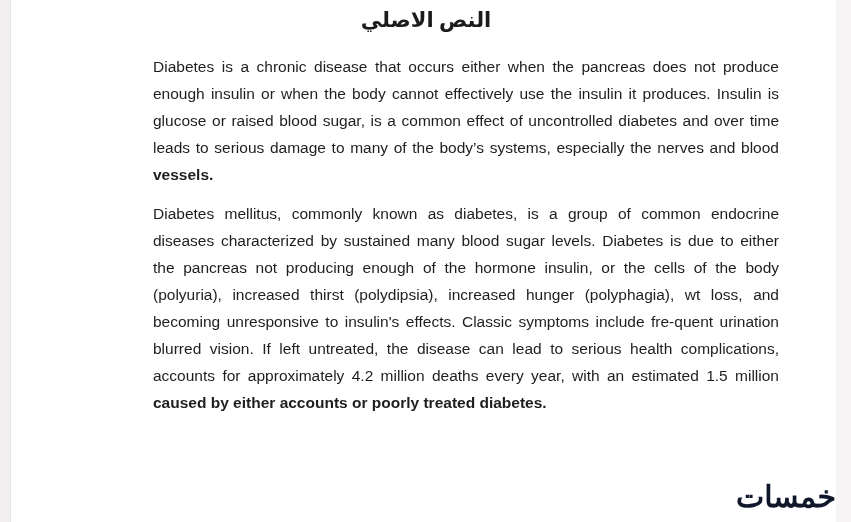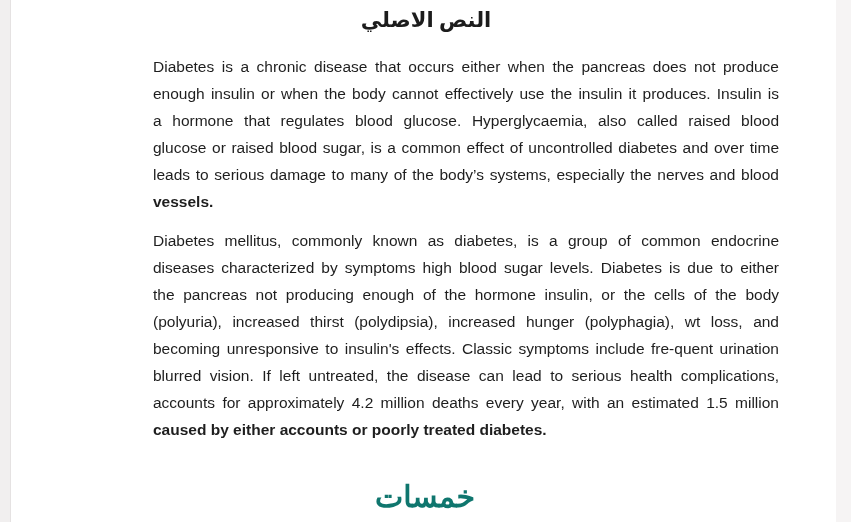--- a/index.html
+++ b/index.html
@@ -67,51 +67,50 @@
   }
   .text-line.last {
     text-align-last: left;
     font-weight: bold;
   }
   .watermark {
     position: absolute;
     top: 479px;
     left: 0;
     width: 822px;
-    text-align: center;
+    text-align: right;
     font-family: Liberation Sans, sans-serif;
     font-size: 30px;
     font-weight: bold;
     letter-spacing: 2px;
-    color: #0f766e;
+    color: #0f172a;
     direction: rtl;
     user-select: none;
   }
 </style>
 </head>
 <body>
 
 <div class="left-strip"></div>
 <div class="right-strip"></div>
 
 <div class="page">
   <h1 class="doc-title">النص الاصلي</h1>
 
   <div class="doc-body" id="doc-body">
       <div class="paragraph">
         <div class="text-line">Diabetes is a chronic disease that occurs either when the pancreas does not produce</div>
         <div class="text-line">enough insulin or when the body cannot effectively use the insulin it produces. Insulin is</div>
-        <div class="text-line">a hormone that regulates blood glucose. Hyperglycaemia, also called raised blood</div>
         <div class="text-line">glucose or raised blood sugar, is a common effect of uncontrolled diabetes and over time</div>
         <div class="text-line">leads to serious damage to many of the body’s systems, especially the nerves and blood</div>
         <div class="text-line last">vessels.</div>
       </div>
       <div class="paragraph">
         <div class="text-line">Diabetes mellitus, commonly known as diabetes, is a group of common endocrine</div>
-        <div class="text-line">diseases characterized by symptoms high blood sugar levels. Diabetes is due to either</div>
+        <div class="text-line">diseases characterized by sustained many blood sugar levels. Diabetes is due to either</div>
         <div class="text-line">the pancreas not producing enough of the hormone insulin, or the cells of the body</div>
         <div class="text-line">(polyuria), increased thirst (polydipsia), increased hunger (polyphagia), wt loss, and</div>
         <div class="text-line">becoming unresponsive to insulin's effects. Classic symptoms include fre-quent urination</div>
         <div class="text-line">blurred vision. If left untreated, the disease can lead to serious health complications,</div>
         <div class="text-line">accounts for approximately 4.2 million deaths every year, with an estimated 1.5 million</div>
         <div class="text-line last">caused by either accounts or poorly treated diabetes.</div>
       </div>
     </div>
 
   <div class="watermark">خمسات</div>

